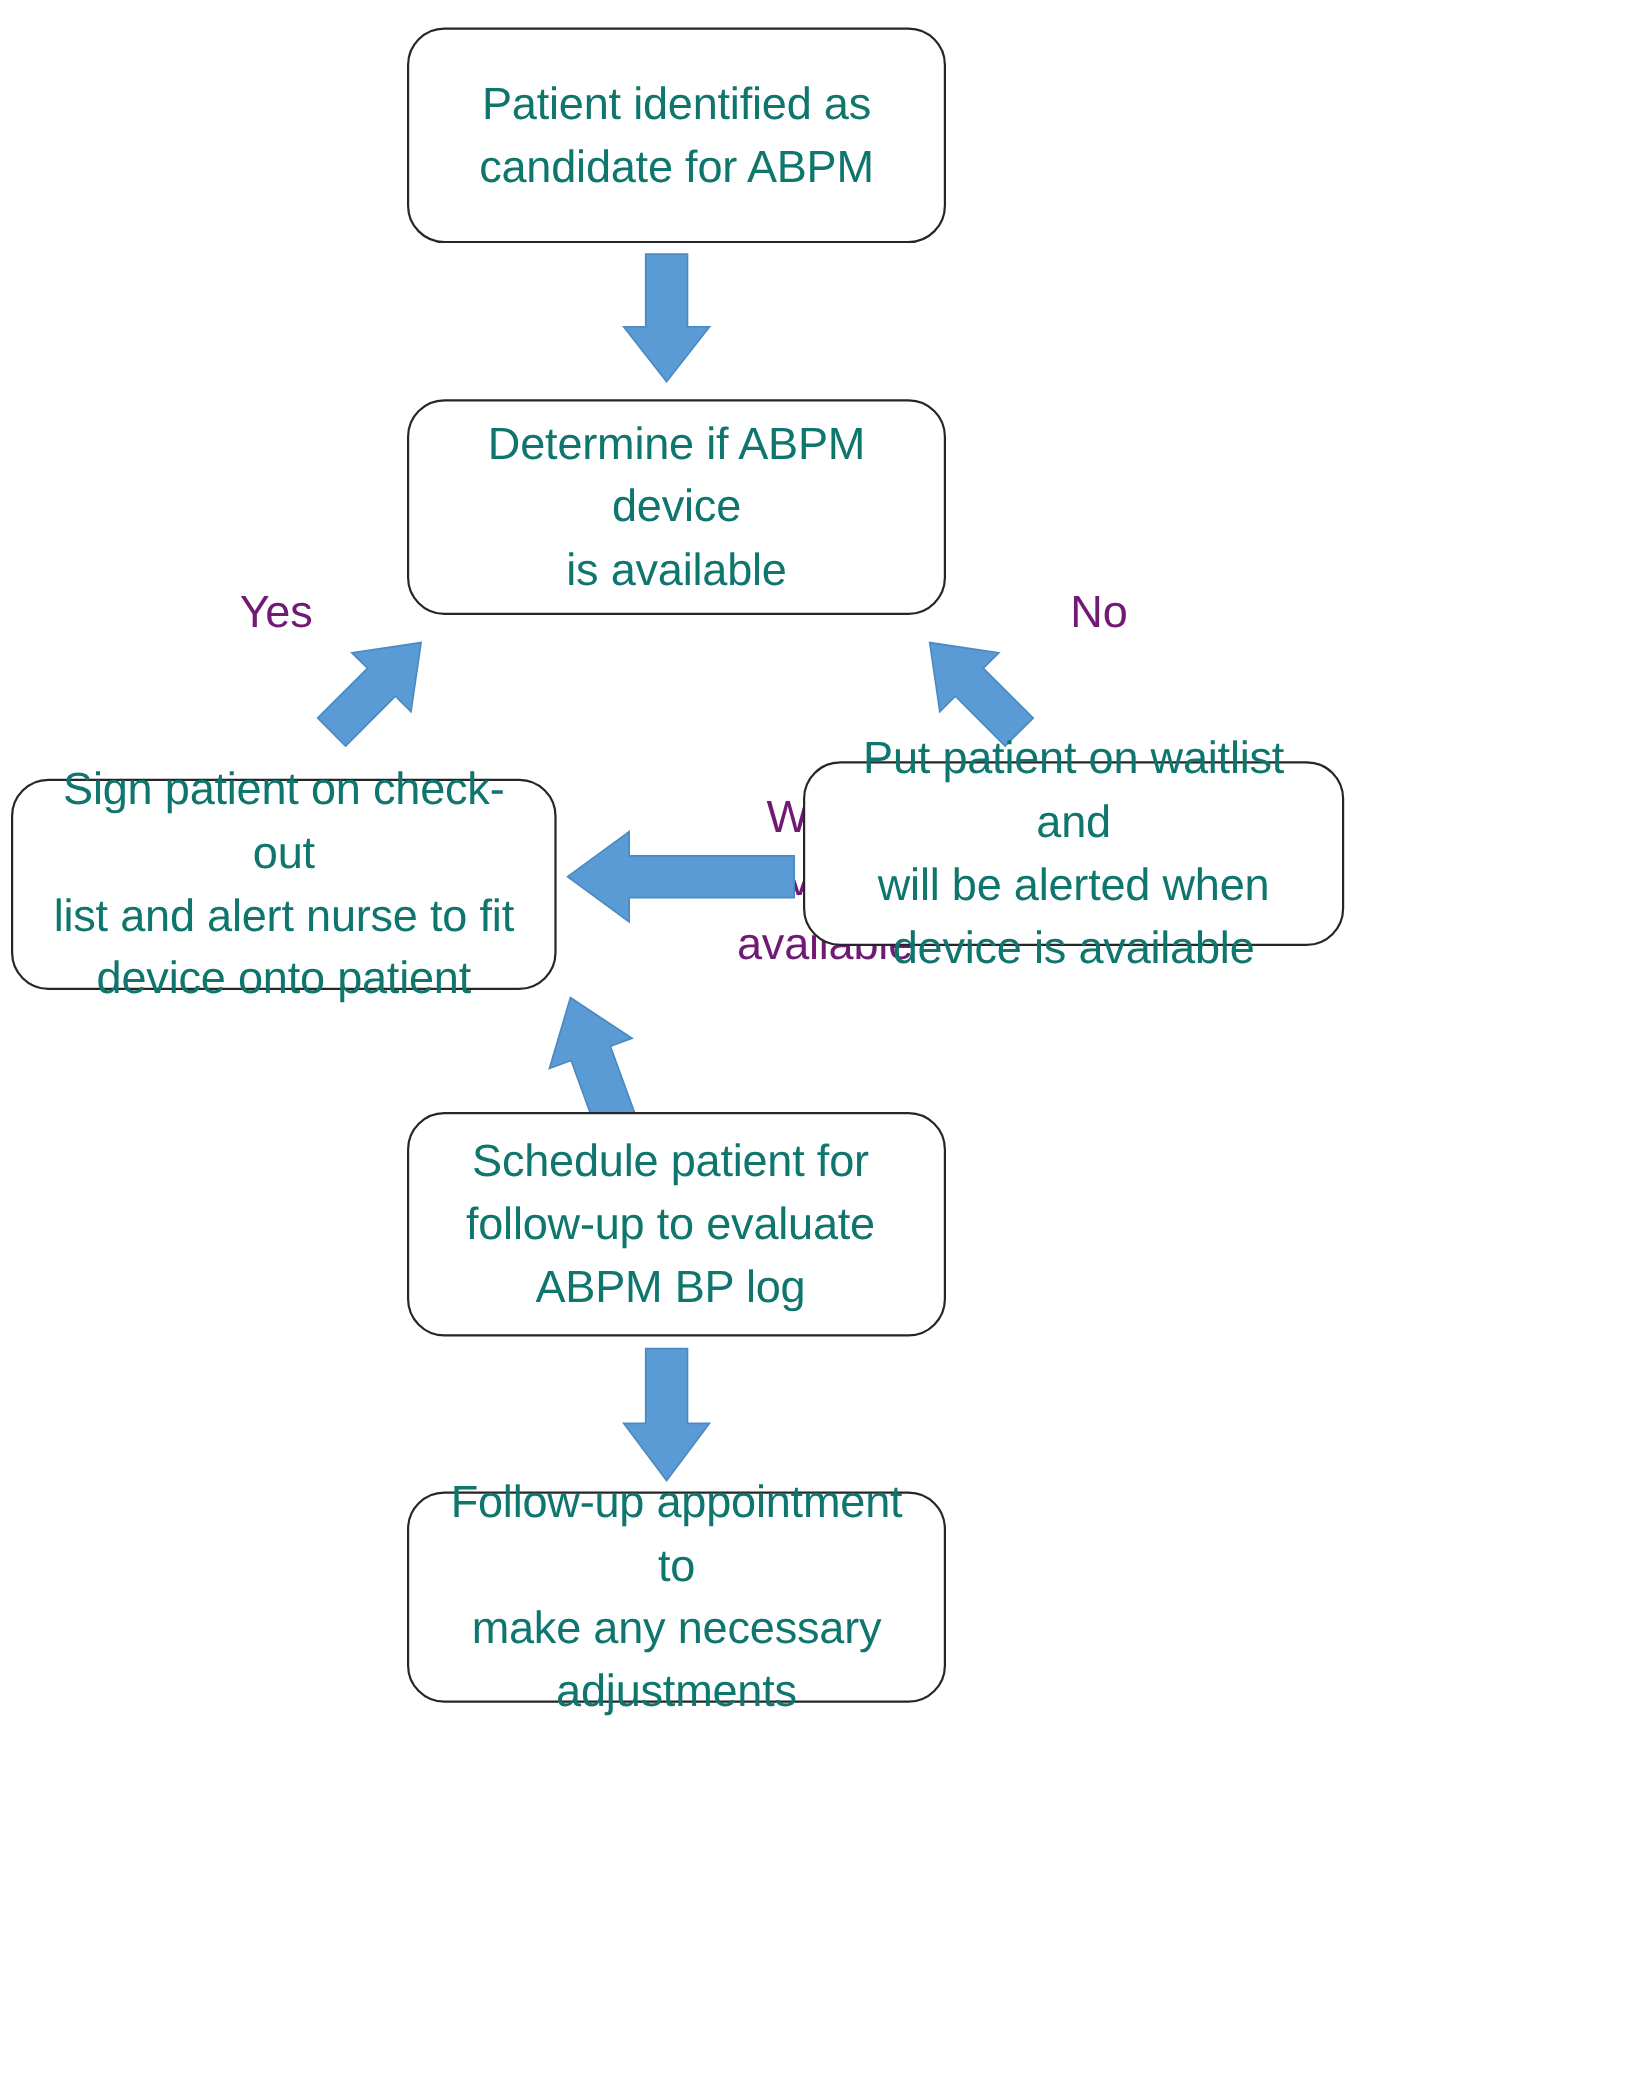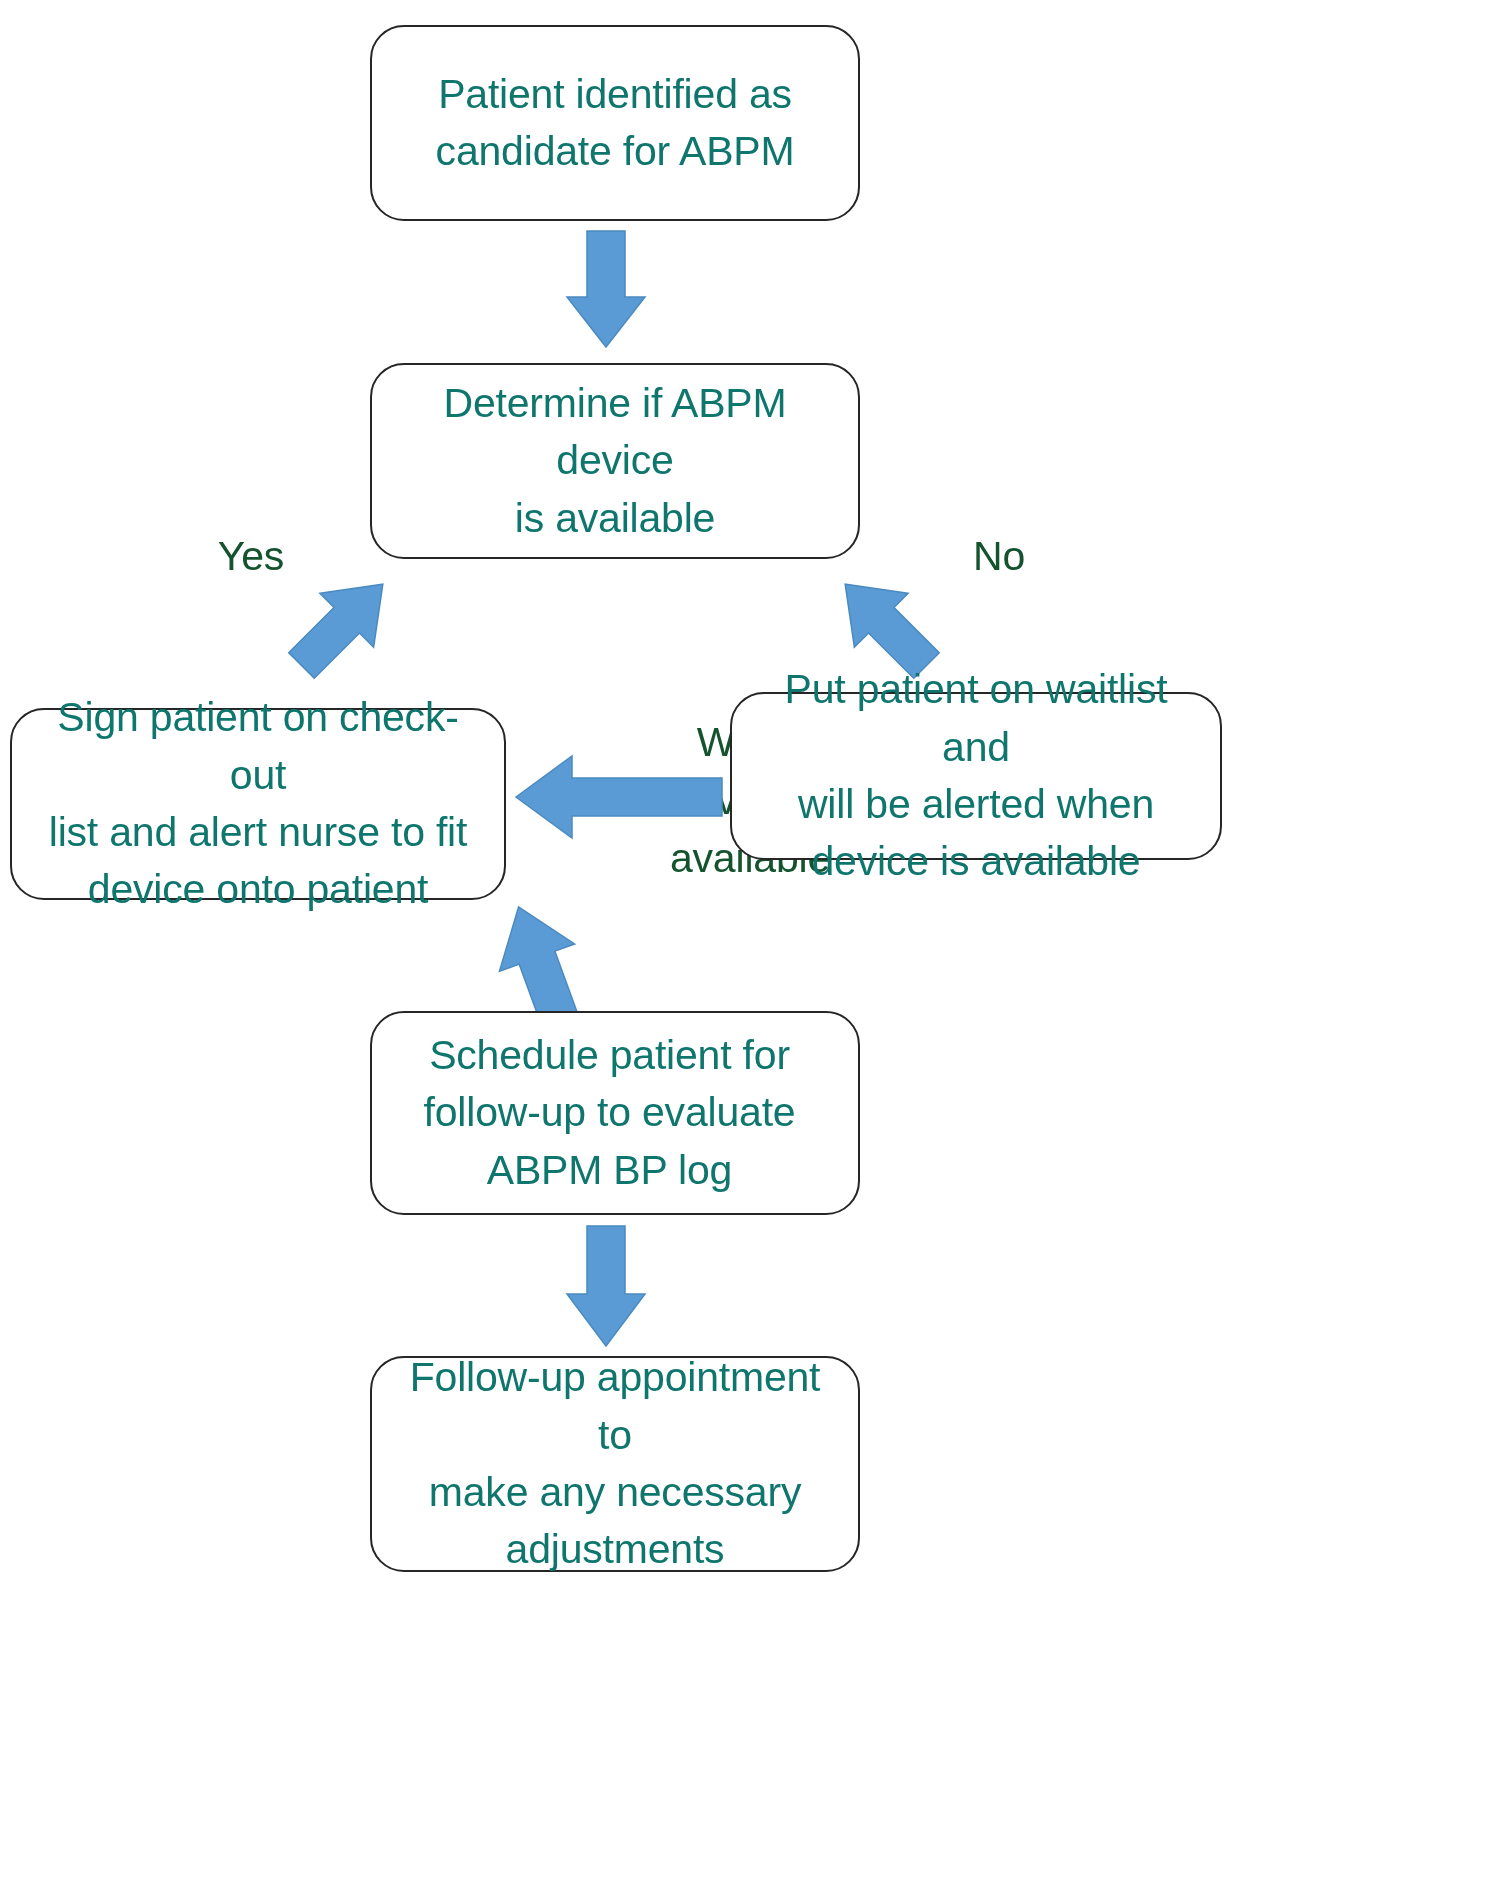--- a/index.html
+++ b/index.html
@@ -31,21 +31,21 @@
     color: #0f766e;
     font-family: "Liberation Sans", sans-serif;
     font-size: 41px;
     line-height: 1.40;
     padding: 6px 22px;
     white-space: pre-line;
     letter-spacing: -0.2px;
   }
   .edge-label {
     position: absolute;
-    color: #14532d;
+    color: #701a75;
     font-family: "Liberation Sans", sans-serif;
     font-size: 41px;
     line-height: 1.42;
     text-align: center;
     white-space: pre-line;
     letter-spacing: -0.2px;
   }
   .arrow {
     position: absolute;
   }
@@ -120,17 +120,17 @@
   <div class="node" style="left:370px; top:1011px; width:490px; height:204px;padding-left:11px;">Schedule patient for
 follow-up to evaluate
 ABPM BP log</div>
 
   <div class="arrow" style="left:567px; top:1226px; width:78px; height:120px;">
     <svg width="78" height="120" viewBox="0 0 78 120">
       <polygon points="20,0 58,0 58,68 78,68 39,120 0,68 20,68" fill="#5B9BD5" stroke="#4A8AC0" stroke-width="1.5"></polygon>
     </svg>
   </div>
 
-  <div class="node" style="left:370px; top:1356px; width:490px; height:216px;">Follow-up appointment to
+  <div class="node" style="left:370px; top:1356px; width:490px; height:192px;">Follow-up appointment to
 make any necessary
 adjustments</div>
 
 </div>
 
 </body></html>

